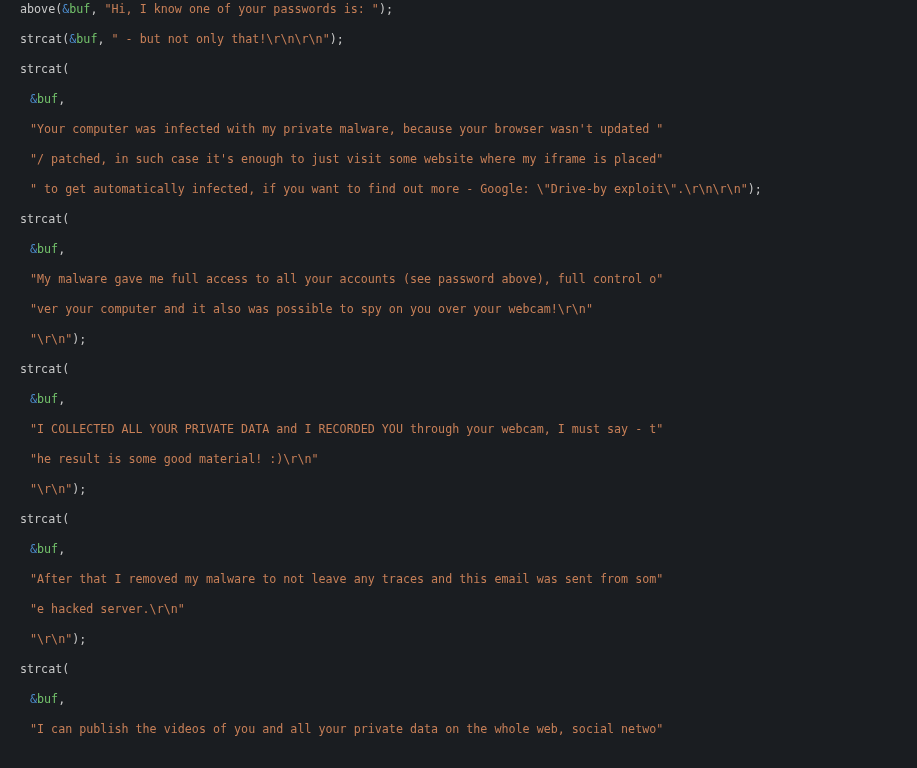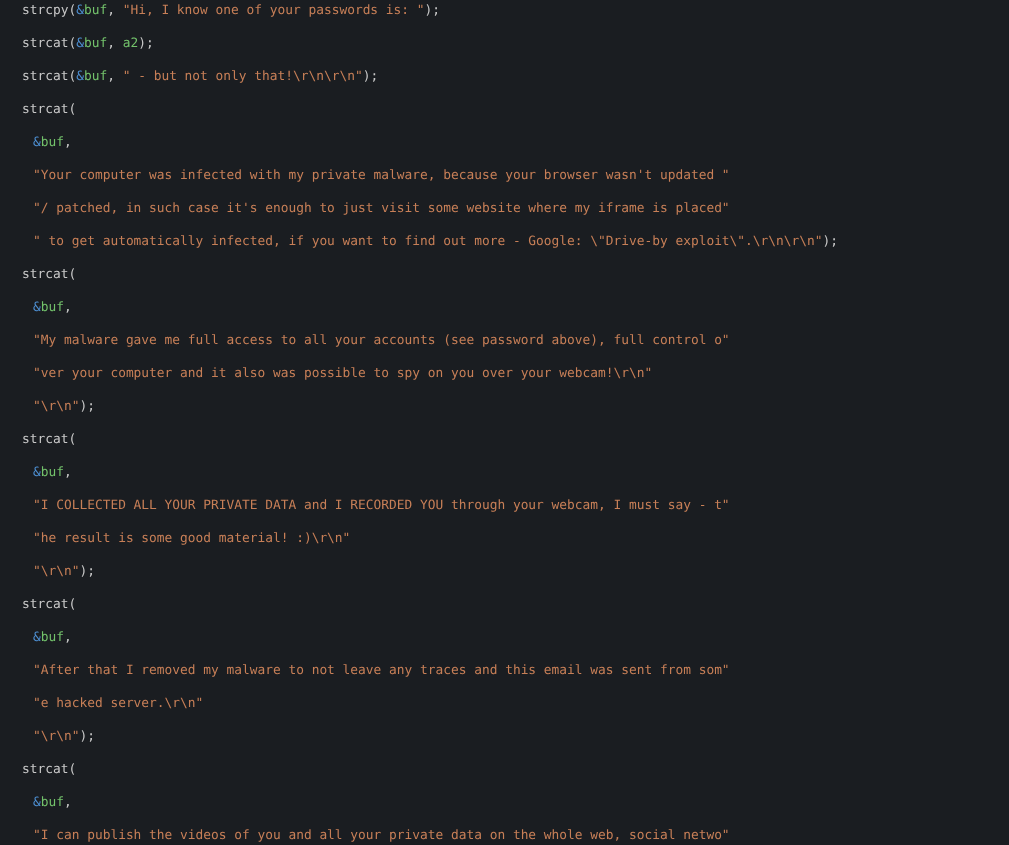--- a/index.html
+++ b/index.html
@@ -23,22 +23,21 @@
   .indent2 { padding-left: 26px; display: block; }
   .fn  { color: #c9c9c9; }      
   .addr{ color: #4d8ed0; }      
   .var { color: #73c26b; }      
   .str { color: #c77f57; }      
   .pun { color: #c9c9c9; }
 </style>
 </head>
 <body>
 
-<pre class="code"><span class="indent1"><span class="fn">strcpy</span><span class="pun">(</span><span class="addr">&amp;</span><span class="var">buf</span><span class="pun">, </span><span class="str">"Hi, I know one of your passwords is: "</span><span class="pun">)</span><span class="pun">;</span></span>
-<span class="indent1"><span class="fn">strcat</span><span class="pun">(</span><span class="addr">&amp;</span><span class="var">buf</span><span class="pun">, </span><span class="var">a2</span><span class="pun">)</span><span class="pun">;</span></span>
+<pre class="code"><span class="indent1"><span class="fn">above</span><span class="pun">(</span><span class="addr">&amp;</span><span class="var">buf</span><span class="pun">, </span><span class="str">"Hi, I know one of your passwords is: "</span><span class="pun">)</span><span class="pun">;</span></span>
 <span class="indent1"><span class="fn">strcat</span><span class="pun">(</span><span class="addr">&amp;</span><span class="var">buf</span><span class="pun">, </span><span class="str">" - but not only that!\r\n\r\n"</span><span class="pun">)</span><span class="pun">;</span></span>
 <span class="indent1"><span class="fn">strcat</span><span class="pun">(</span></span>
 <span class="indent2"><span class="addr">&amp;</span><span class="var">buf</span><span class="pun">,</span></span>
 <span class="indent2"><span class="str">"Your computer was infected with my private malware, because your browser wasn't updated "</span></span>
 <span class="indent2"><span class="str">"/ patched, in such case it's enough to just visit some website where my iframe is placed"</span></span>
 <span class="indent2"><span class="str">" to get automatically infected, if you want to find out more - Google: \"Drive-by exploit\".\r\n\r\n"</span><span class="pun">)</span><span class="pun">;</span></span>
 <span class="indent1"><span class="fn">strcat</span><span class="pun">(</span></span>
 <span class="indent2"><span class="addr">&amp;</span><span class="var">buf</span><span class="pun">,</span></span>
 <span class="indent2"><span class="str">"My malware gave me full access to all your accounts (see password above), full control o"</span></span>
 <span class="indent2"><span class="str">"ver your computer and it also was possible to spy on you over your webcam!\r\n"</span></span>

